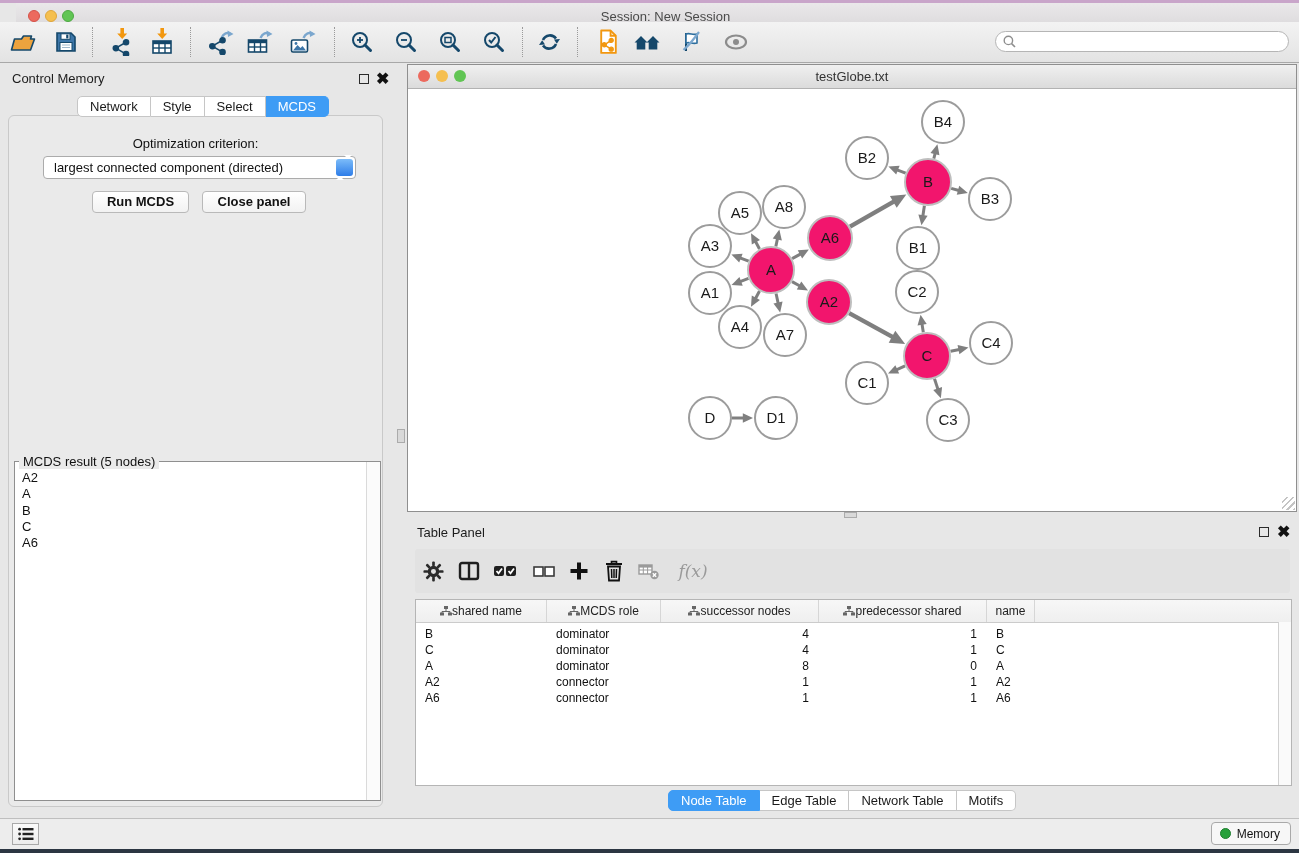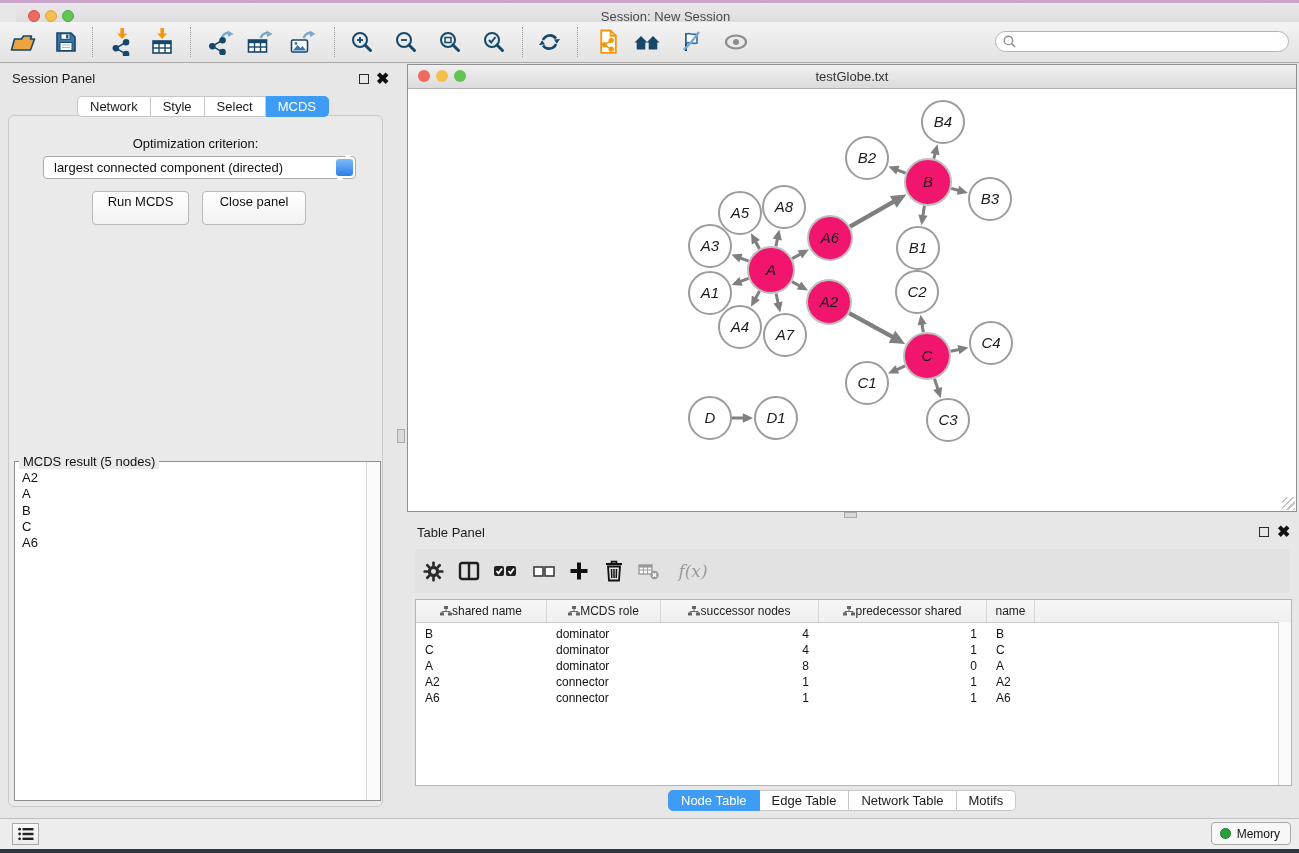--- a/index.html
+++ b/index.html
@@ -44,39 +44,39 @@
   #opt-label{position:absolute;left:8px;width:375px;top:136px;text-align:center;font-size:13px;color:#111;}
   #criterion-select{position:absolute;left:43px;top:156px;width:313px;height:23px;background:#fff;
                     border:1px solid #ABABAB;border-radius:4px;box-sizing:border-box;}
   .sel-text{position:absolute;left:10px;top:3px;font-size:13px;color:#111;}
   .sel-stepper{position:absolute;right:2px;top:2px;width:17px;height:17px;border-radius:3px;
                background:linear-gradient(#7CBCF9,#2E7DE8);}
   .tri-up{width:0;height:0;border-left:4px solid transparent;border-right:4px solid transparent;
           border-bottom:4.5px solid #fff;margin:2.5px auto 1.5px;}
   .tri-dn{width:0;height:0;border-left:4px solid transparent;border-right:4px solid transparent;
           border-top:4.5px solid #fff;margin:1.5px auto 0;}
-  .cbtn{position:absolute;height:34px;background:linear-gradient(#FFFFFF,#F2F2F2);border:1px solid #B9B9B9;
-        border-radius:4px;font-size:13px;text-align:center;line-height:20px;color:#111;box-sizing:border-box;}
+  .cbtn{position:absolute;height:22px;background:linear-gradient(#FFFFFF,#F2F2F2);border:1px solid #B9B9B9;
+        border-radius:4px;font-size:13px;text-align:center;line-height:20px;color:#111;box-sizing:border-box;font-weight:bold;}
   #run-btn{left:92px;top:191px;width:97px;}
   #closep-btn{left:202px;top:191px;width:104px;}
   #mcds-box{position:absolute;left:14px;top:461px;width:367px;height:340px;border:1px solid #8F8F8F;
             background:#fff;box-sizing:border-box;}
   #mcds-legend{position:absolute;left:19px;top:454px;background:#EAEAEA;padding:0 4px;font-size:13px;color:#111;z-index:2;text-align:right;}
   #mcds-list{position:absolute;left:2px;top:8px;right:16px;}
   .mcds-item{font-size:13px;line-height:16.3px;padding-left:5px;color:#111;}
   #mcds-scroll{position:absolute;right:0;top:0;width:14px;height:100%;background:#FBFBFB;border-left:1px solid #DADADA;box-sizing:border-box;}
   #vsplit{position:absolute;left:397px;top:429px;width:8px;height:14px;background:#D9D9D9;border:1px solid #ABABAB;box-sizing:border-box;}
 
   
   #net-win{position:absolute;left:407px;top:64px;width:890px;height:448px;border:1px solid #8F8F8F;
            background:#fff;box-sizing:border-box;}
   #net-titlebar{position:relative;height:23px;background:linear-gradient(#F0F0F0,#DBDBDB);border-bottom:1px solid #B2B2B2;}
   .tl2{position:absolute;top:5px;width:12px;height:12px;border-radius:50%;}
   #net-title{text-align:center;font-size:13px;line-height:23px;color:#333;}
-  #net-canvas{position:absolute;left:0;top:24px;width:888px;height:422px;background:#fff;font-style:italic;}
+  #net-canvas{position:absolute;left:0;top:24px;width:888px;height:422px;background:#fff;}
   #graph{position:absolute;left:0;top:0;}
   #net-grip{position:absolute;right:1px;bottom:1px;width:13px;height:13px;
             background:repeating-linear-gradient(135deg,transparent 0 3px,#C4C4C4 3px 4.5px);}
   #hsplit{position:absolute;left:844px;top:512px;width:13px;height:6px;background:#D9D9D9;border:1px solid #ABABAB;box-sizing:border-box;}
 
   
   #tp-title{position:absolute;left:417px;top:525px;font-size:13px;color:#1C1C1C;}
   #tp-float{left:1259px;top:527px;}
   #tp-close{left:1277px;top:525px;}
   #tp-toolbar{position:absolute;left:415px;top:549px;width:875px;height:44px;background:#E2E2E2;border-radius:3px;}
@@ -265,21 +265,21 @@
     </div>
     <div id="search-field">
       <svg width="13" height="13" viewBox="0 0 13 13">
           <circle cx="5.4" cy="5.4" r="4.2" fill="none" stroke="#8E8E8E" stroke-width="1.4"></circle>
           <line x1="8.6" y1="8.6" x2="12" y2="12" stroke="#8E8E8E" stroke-width="1.6"></line>
         </svg>
       <input id="search-input" placeholder="" style="">
     </div>
   </div>
 
-  <div id="cp-title">Session Panel</div>
+  <div id="cp-title">Control Memory</div>
   <span class="float-box" id="cp-float"></span>
   <span class="close-x" id="cp-close">✖</span>
   <div id="cp-body"></div>
   <div id="cp-tabs">
       <div class="seg">Network</div>
       <div class="seg">Style</div>
       <div class="seg">Select</div>
       <div class="seg active">MCDS</div>
     </div>
   <div id="opt-label">Optimization criterion:</div>

